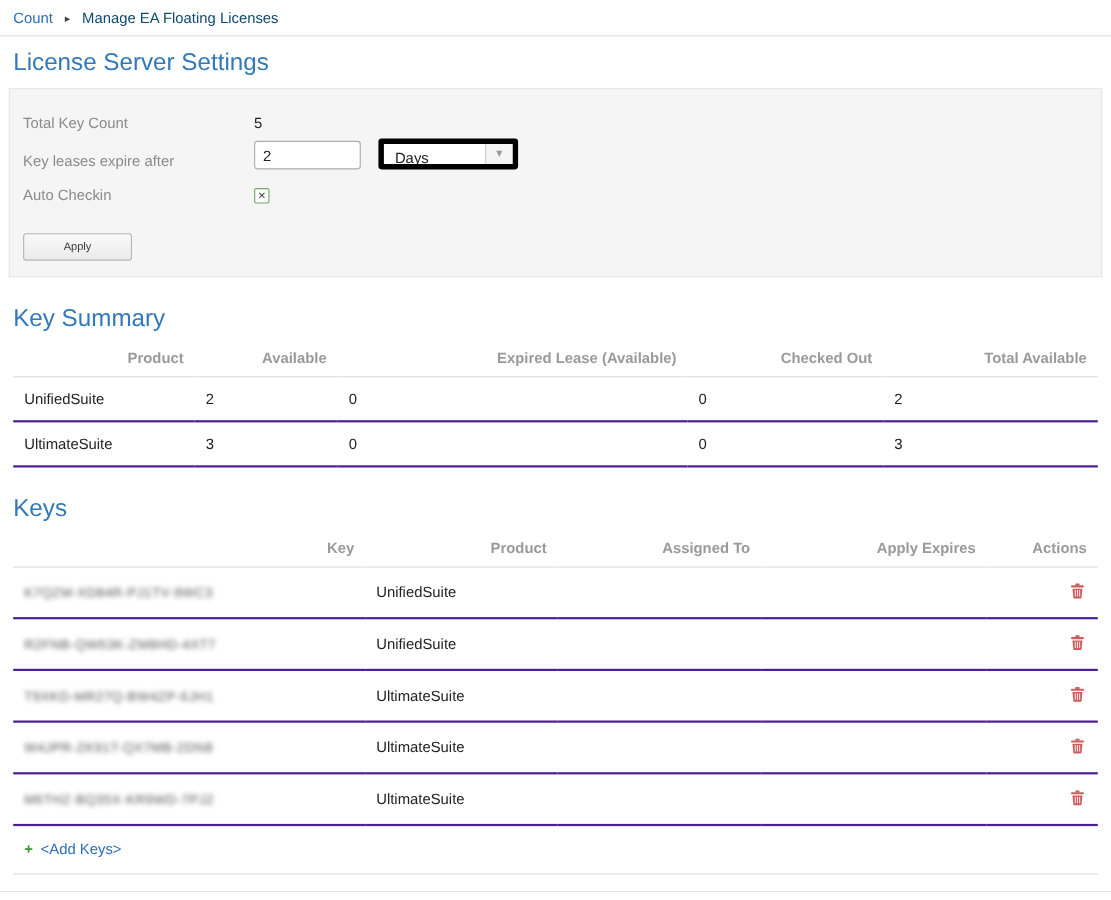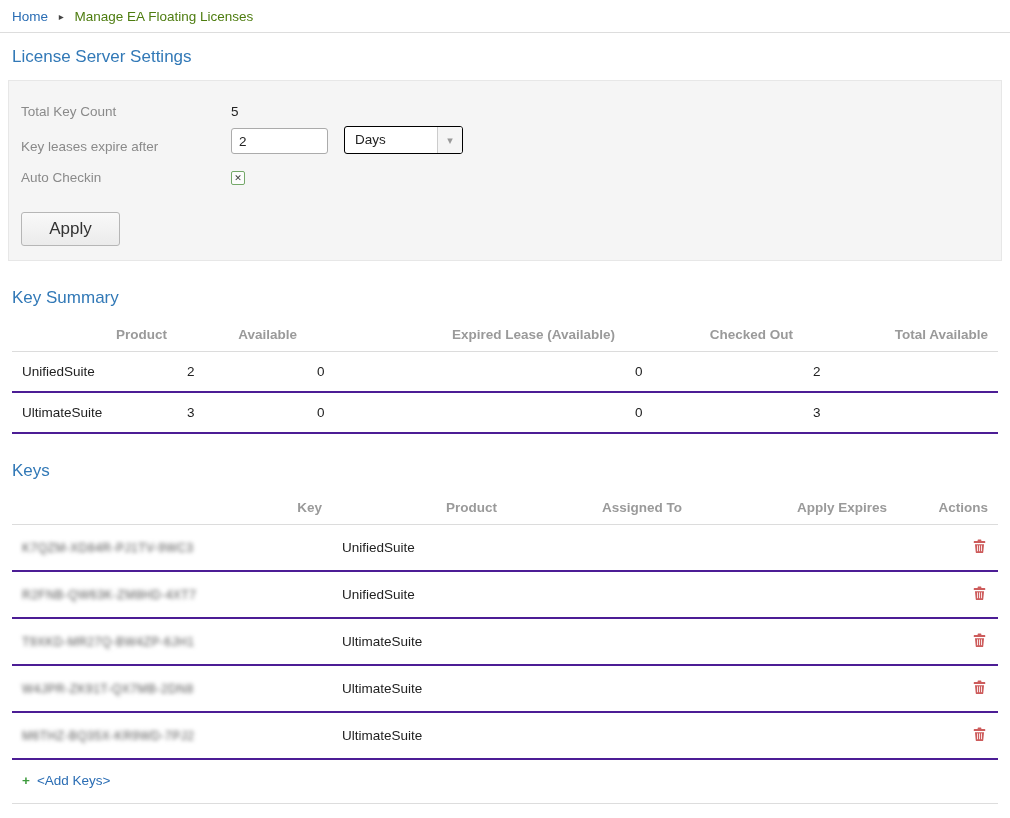--- a/index.html
+++ b/index.html
@@ -14,26 +14,26 @@
   }
 
   
   .breadcrumb {
     padding: 9px 12px 8px 12px;
     border-bottom: 1px solid #dddddd;
     font-size: 13.5px;
   }
   .crumb-home { color: #2a6db4; text-decoration: none; cursor: pointer; }
   .crumb-sep { color: #444; font-size: 10px; margin: 0 7px; vertical-align: 1px; }
-  .crumb-current { color: #4d7c0f; }
+  .crumb-current { color: #0c4a6e; }
 
   
   .section-title {
     color: #3279b7;
-    font-size: 17px;
+    font-size: 22px;
     font-weight: 400;
     margin: 26px 0 8px 12px;
     line-height: 22px;
   }
   .section-title.first { margin-top: 13px; }
 
   
   .panel {
     margin: 12px 8px 0 8px;
     background: #f5f5f5;
@@ -46,21 +46,21 @@
   .text-input {
     width: 97px; height: 26px;
     border: 1px solid #ababab; border-radius: 3px;
     padding: 2px 7px; font-size: 13.5px; color: #222;
     font-family: "Liberation Sans", sans-serif;
     background: #fff;
   }
   .combo {
     display: inline-flex; align-items: stretch;
     margin-left: 16px; height: 28px;
-    border: 1px solid #000000; border-radius: 3px;
+    border: 5px solid #000000; border-radius: 3px;
     background: #ffffff; overflow: hidden; cursor: pointer;
   }
   .combo-text { width: 92px; padding: 5px 10px; color: #222; }
   .combo-btn {
     width: 25px; background: #f5f5f5; border-left: 1px solid #cccccc;
     display: flex; align-items: center; justify-content: center;
   }
   .chevron { color: #9a9a9a; font-size: 11px; line-height: 1; }
 
   .checkbox {
@@ -71,21 +71,21 @@
     cursor: pointer;
   }
   .checkbox-mark { font-size: 9px; color: #3b3b3b; line-height: 1; }
 
   .btn {
     display: inline-block;
     padding: 6px 10px;
     min-width: 99px;
     border: 1px solid #b6b6b6; border-radius: 3px;
     background: linear-gradient(#f9f9f9, #ebebeb);
-    font-size: 17px; color: #333;
+    font-size: 10px; color: #333;
     font-family: "Liberation Sans", sans-serif;
     cursor: pointer; text-align: center;
   }
   .apply-btn { margin-top: 20px; }
 
   
   table { border-collapse: collapse; width: 986px; margin: 0 12px; table-layout: fixed; }
   th {
     text-align: right; color: #9a9a9a; font-weight: bold; font-size: 13.5px;
     padding: 10px 10px 9px 10px; border-bottom: 1px solid #dcdcdc;
@@ -113,21 +113,21 @@
   }
   .plus { color: #3c9a3c; font-weight: bold; margin-right: 7px; }
   .add-keys-link { color: #2a6db4; text-decoration: none; cursor: pointer; text-align: center; }
 
   .final-divider { border: 0; border-top: 1px solid #e5e5e5; margin: 15px 0 0 0; }
 </style>
 </head>
 <body>
 
 <div class="breadcrumb">
-  <a href="#" class="crumb-home">Home</a>
+  <a href="#" class="crumb-home">Count</a>
   <span class="crumb-sep">▸</span>
   <span class="crumb-current">Manage EA Floating Licenses</span>
 </div>
 
 <h2 class="section-title first">License Server Settings</h2>
 
 <div class="panel">
   <div class="form-row">
     <span class="form-label">Total Key Count</span>
     <span class="form-value">5</span>

